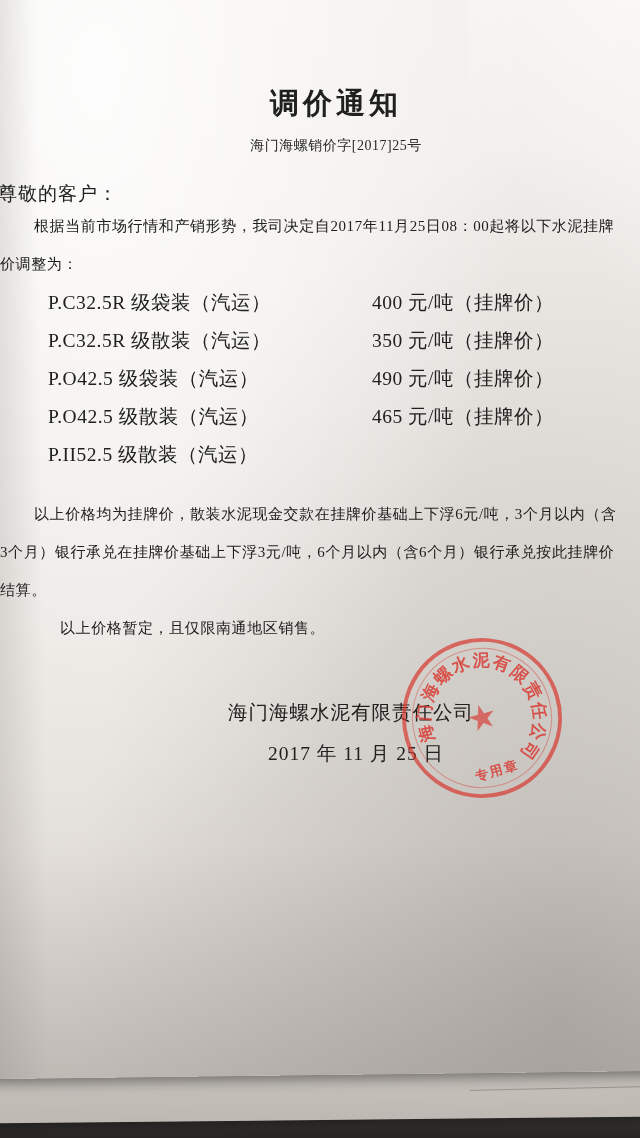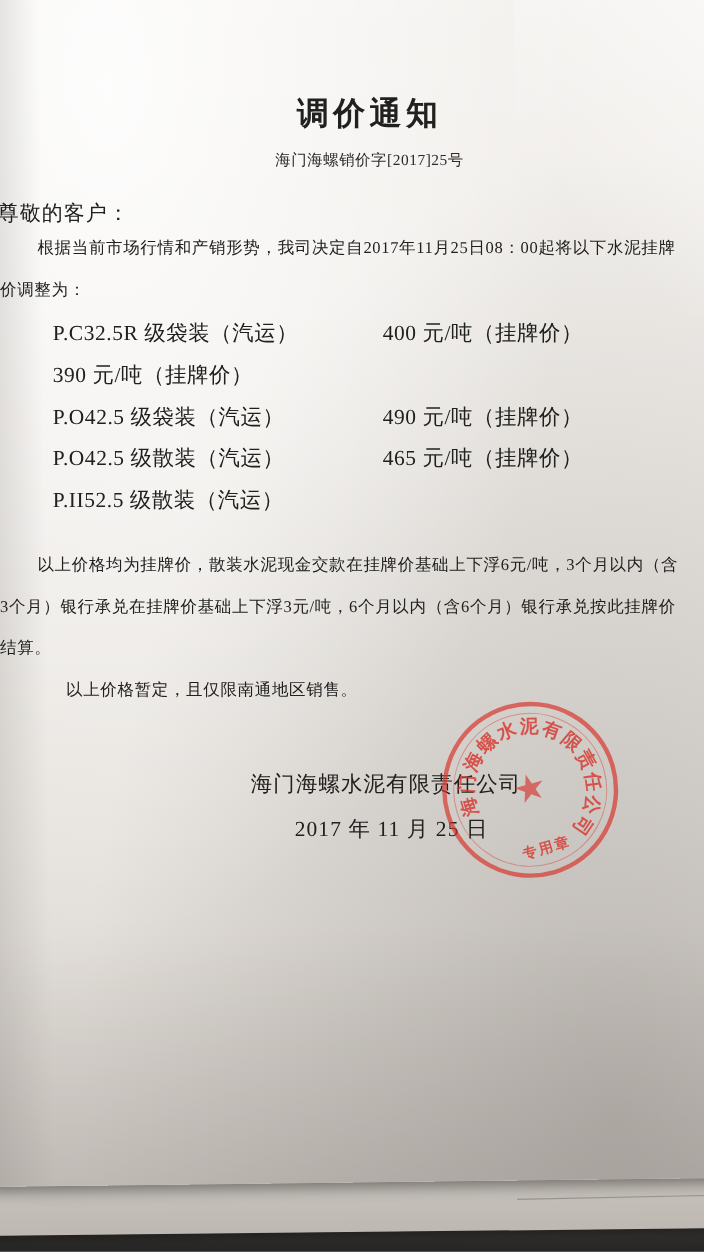--- a/index.html
+++ b/index.html
@@ -139,21 +139,21 @@
     margin-left: 30px;
   }
   .price-row {
     display: flex;
     align-items: baseline;
     height: 38px;
     font-size: 19.5px;
     letter-spacing: 0.5px;
   }
   .price-row .item { width: 300px; }
-  .price-row .val  { width: 230px; }
+  .price-row .val  { width: 230px; text-align: center; }
 
   .tail {
     margin-top: 16px;
   }
 
   
   .sign {
     margin-top: 52px;
     text-align: center;
     margin-left: 40px;
@@ -256,21 +256,22 @@
     <div class="salutation">尊敬的客户：</div>
 
     <div class="para indent hang">根据当前市场行情和产销形势，我司决定自2017年11月25日08：00起将以下水泥挂牌价调整为：</div>
 
     <div class="price-list">
       <div class="price-row">
         <span class="item">P.C32.5R 级袋装（汽运）</span>
         <span class="val">400 元/吨（挂牌价）</span>
       </div>
       <div class="price-row">
-        <span class="val">390 元/吨（挂牌价）</span>
+        <span class="item">P.C32.5R 级散装（汽运）</span>
+        <span class="val">350 元/吨（挂牌价）</span>
       </div>
       <div class="price-row">
         <span class="item">P.O42.5 级袋装（汽运）</span>
         <span class="val">490 元/吨（挂牌价）</span>
       </div>
       <div class="price-row">
         <span class="item">P.O42.5 级散装（汽运）</span>
         <span class="val">465 元/吨（挂牌价）</span>
       </div>
       <div class="price-row">

